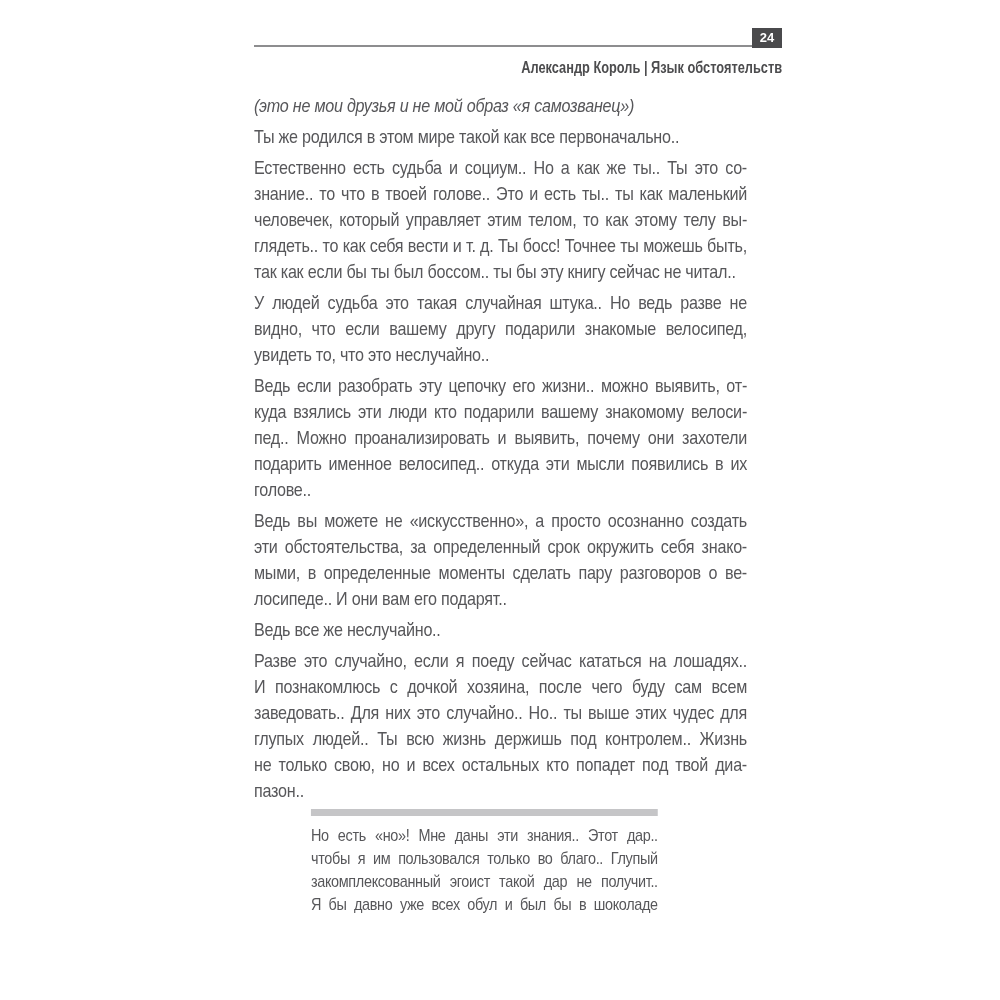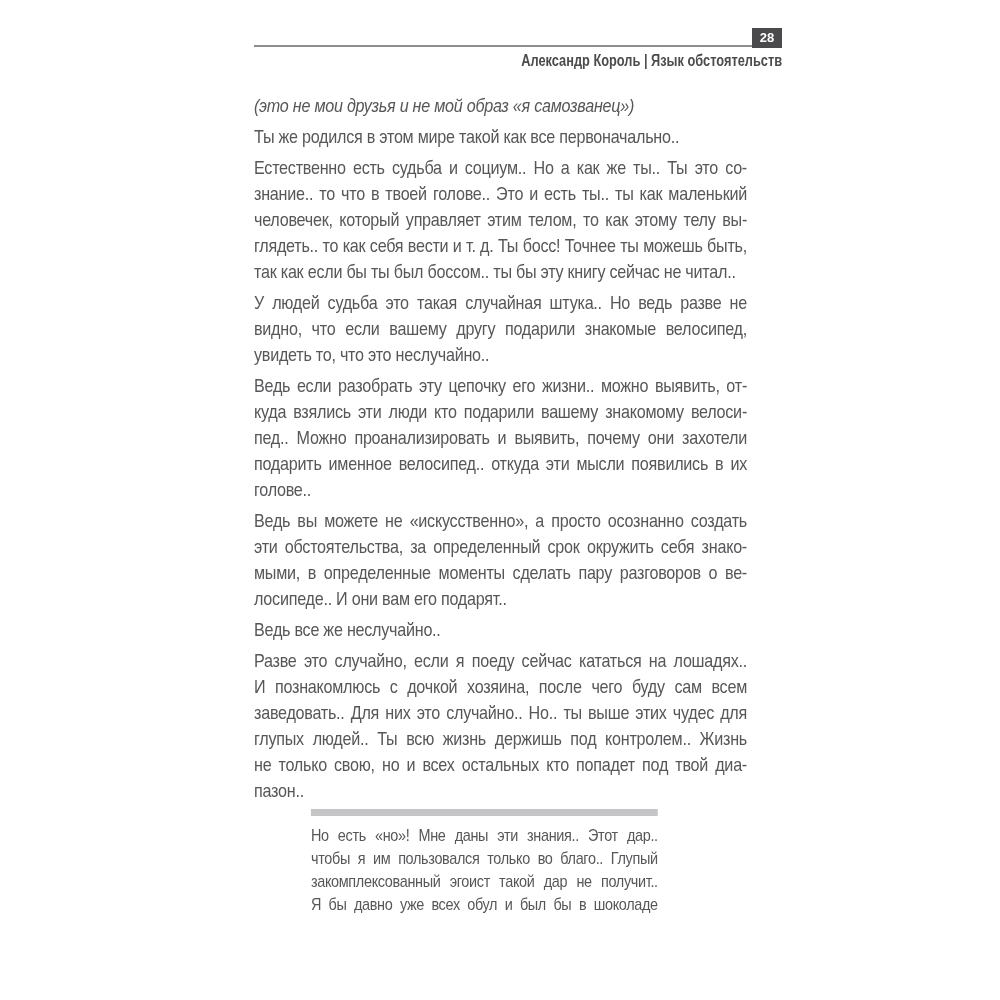--- a/index.html
+++ b/index.html
@@ -21,21 +21,21 @@
   .rule{
     position:absolute;left:254px;top:45px;width:498px;height:2px;
     background:var(--rule);
   }
   .badge{
     position:absolute;left:752px;top:28px;width:30px;height:20px;
     background:var(--badge-bg);color:var(--badge-text);
     font-size:13px;font-weight:bold;line-height:20px;text-align:center;
   }
   .running{
-    position:absolute;right:218px;top:50px;height:22px;white-space:nowrap;
+    position:absolute;right:218px;top:57px;height:22px;white-space:nowrap;
   }
   .rh-text{
     display:inline-block;font-size:16px;font-weight:bold;color:var(--header-text);
     transform:scaleX(0.80);transform-origin:100% 50%;white-space:nowrap;
     line-height:22px;
   }
   
   .column{
     position:absolute;left:254px;top:93px;width:580px;
     transform:scaleX(0.85);transform-origin:0 0;
@@ -56,21 +56,21 @@
   }
 </style>
 </head>
 <body>
 
 <div class="page">
 
   <div class="rule"></div>
 
   <div class="badge">
-    <span>28</span>
+    <span>24</span>
   </div>
 
   <div class="running">
     <span class="rh-text">Александр Король | Язык обстоятельств</span>
   </div>
 
   <div class="column">
     <div class="intro">(это не мои друзья и не мой образ «я самозванец»)</div>
 
     <div id="paras">

